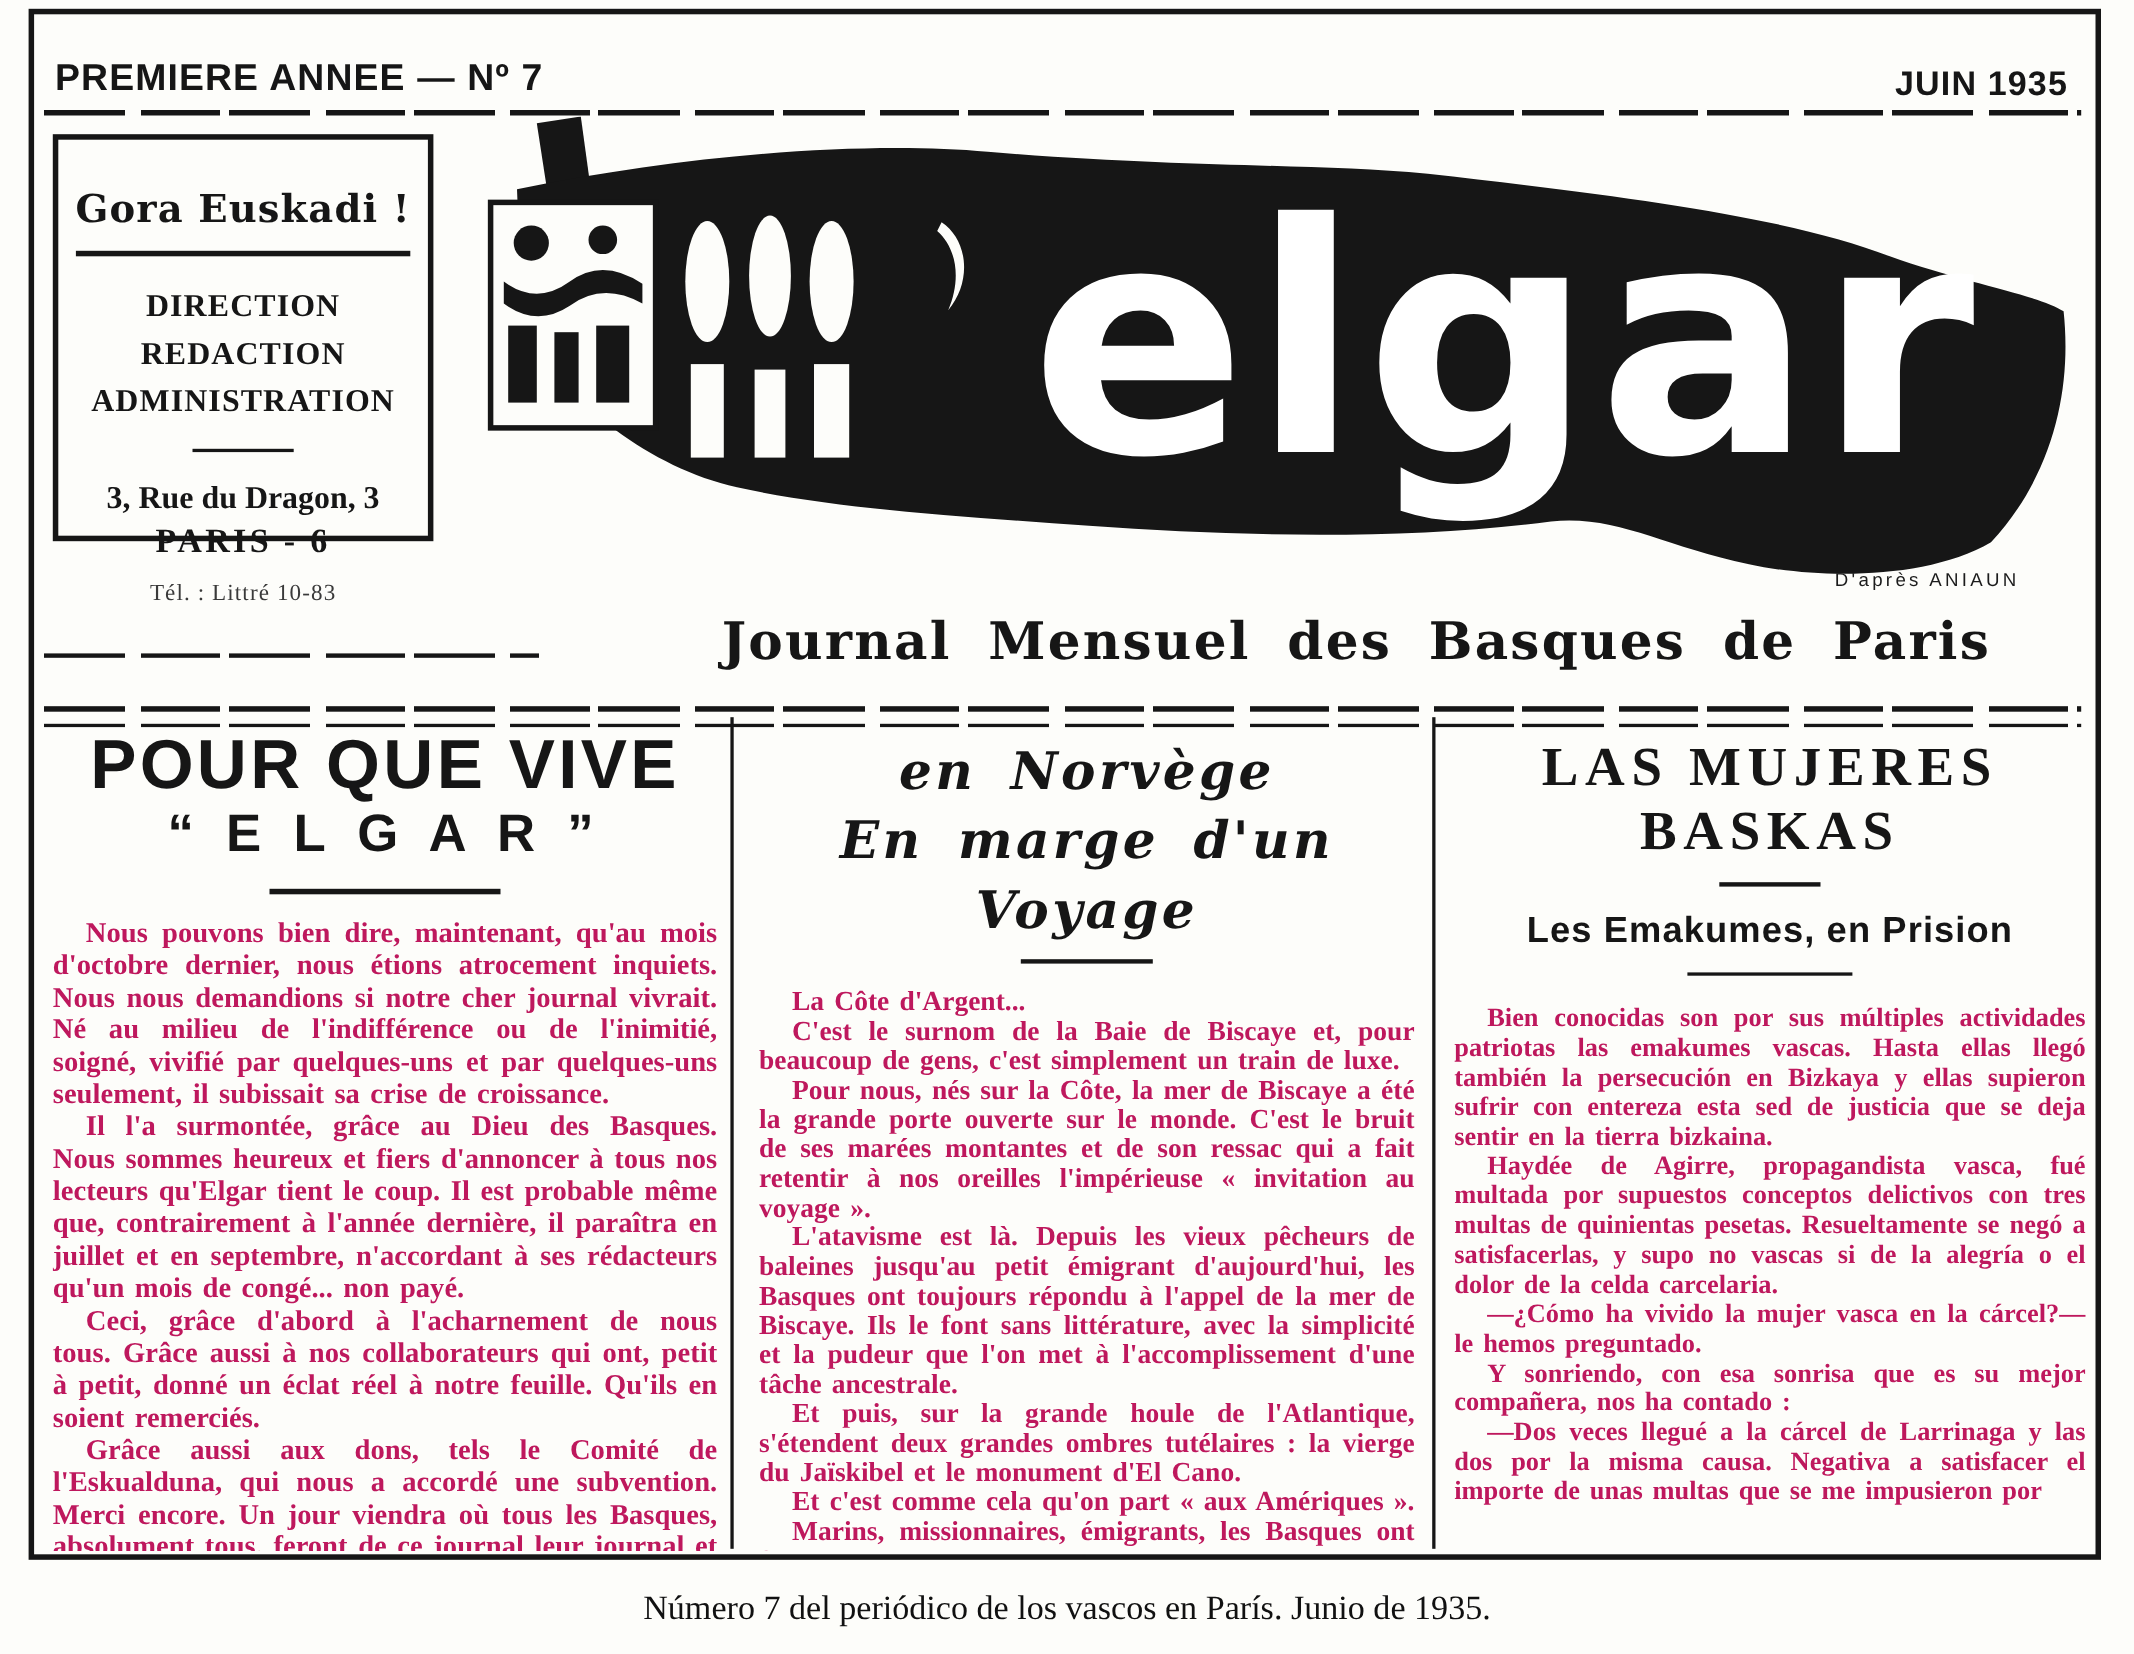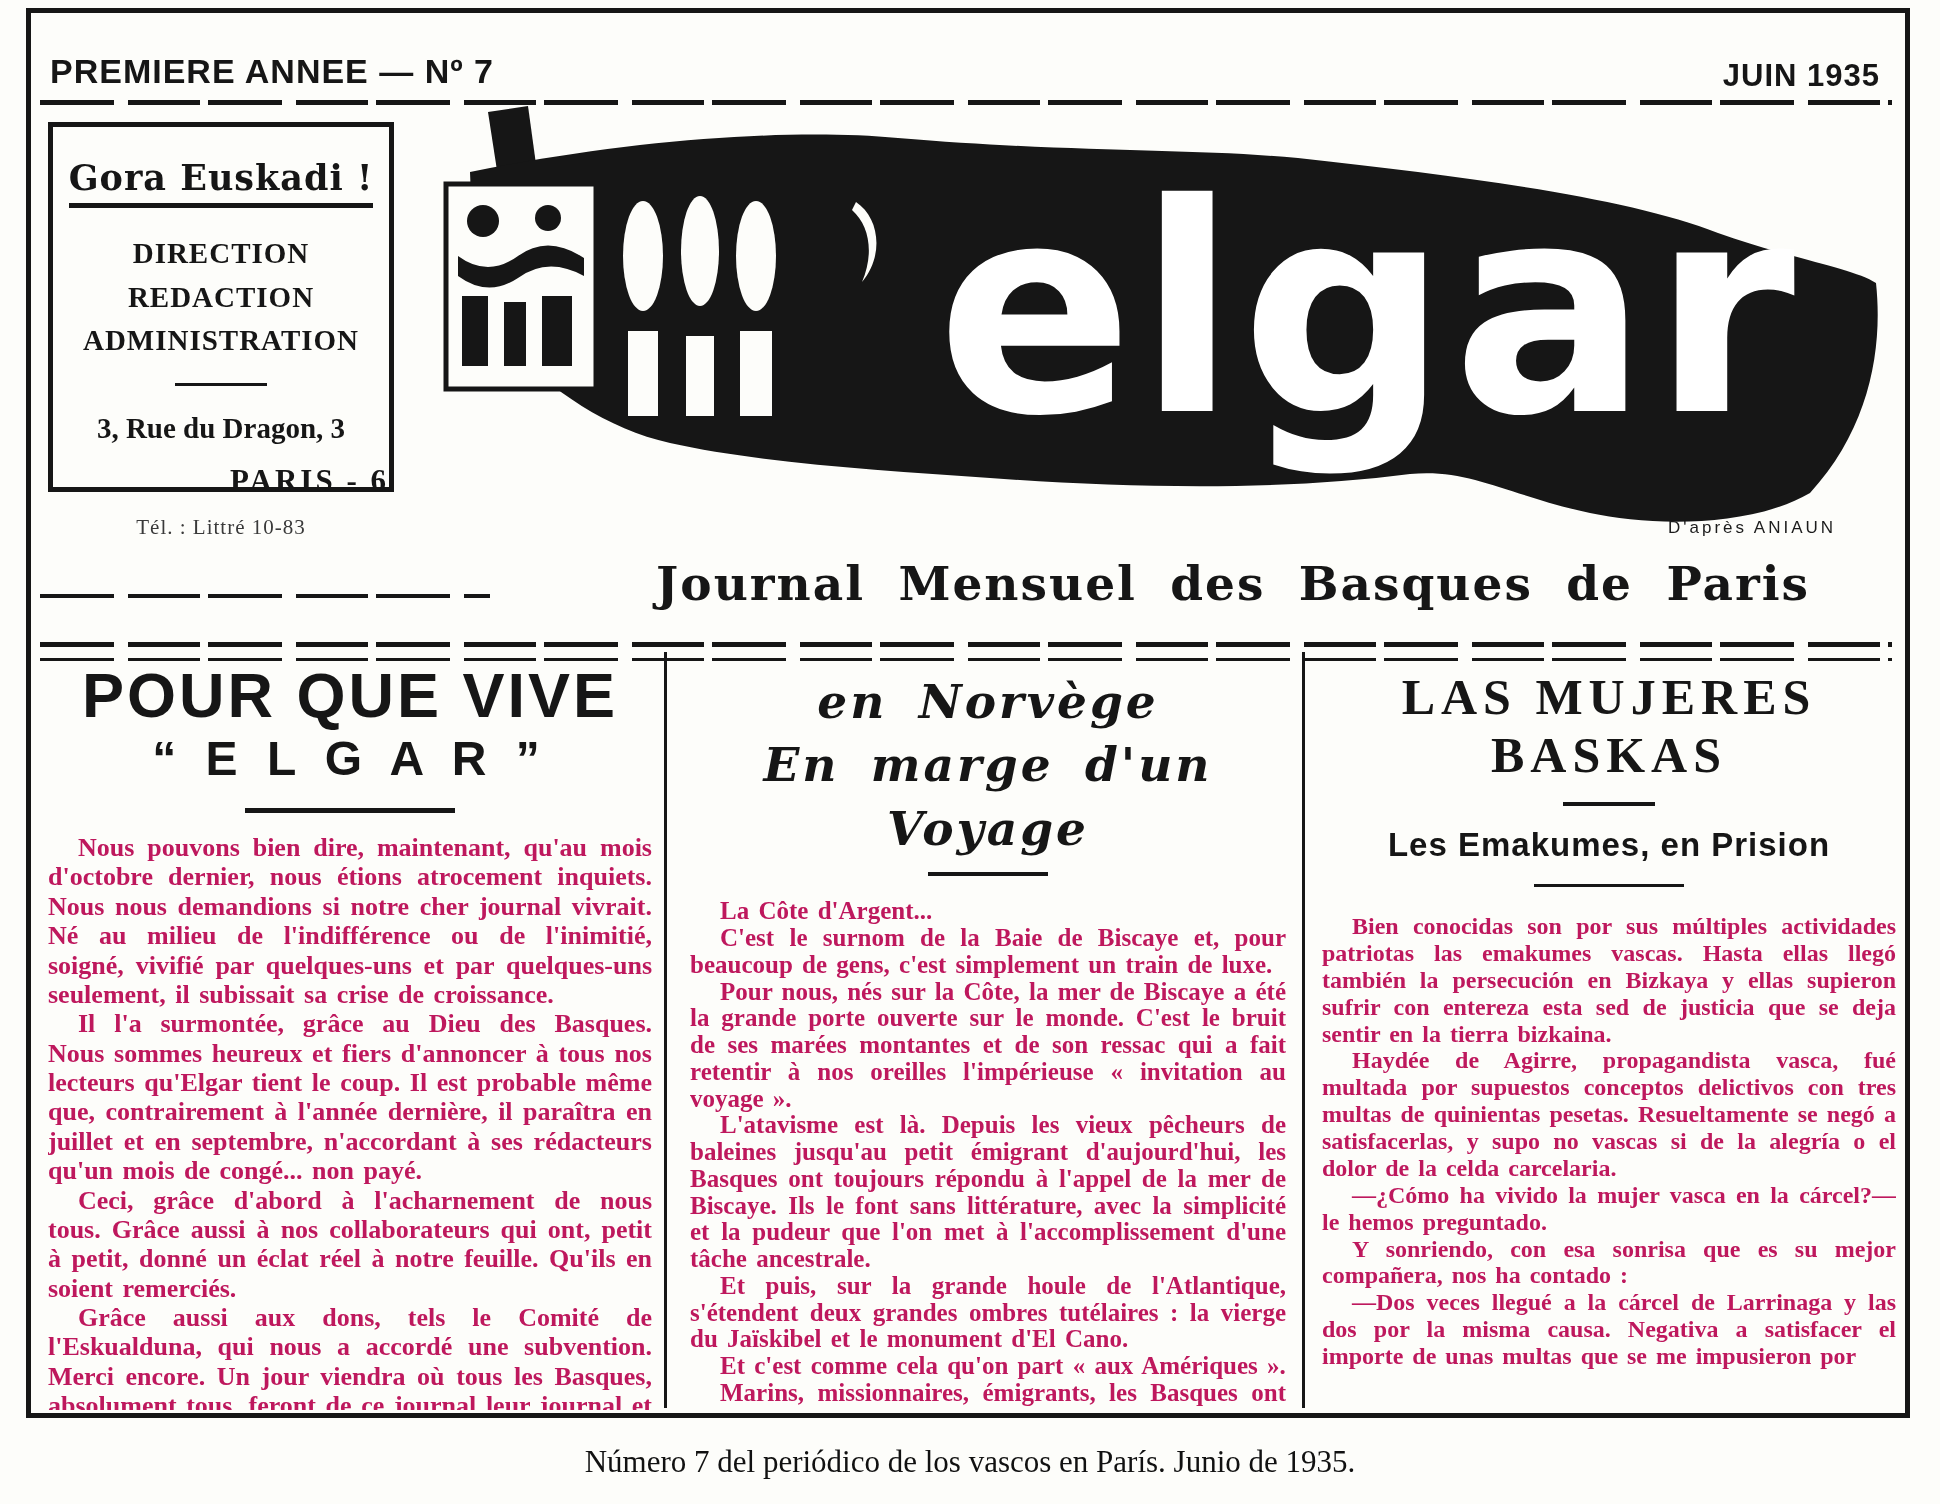--- a/index.html
+++ b/index.html
@@ -16,27 +16,27 @@
              font-weight:bold;font-size:31px;letter-spacing:1px;}
   .rule-dashed{background:repeating-linear-gradient(90deg,#161616 0 74px,rgba(0,0,0,0) 74px 88px,
                #161616 88px 160px,rgba(0,0,0,0) 160px 168px);}
   .rule-top{position:absolute;left:40px;top:100px;width:1852px;height:5px;}
   .rule-sub-left{position:absolute;left:40px;top:594px;width:450px;height:4px;}
   .rule-mid1{position:absolute;left:40px;top:642px;width:1852px;height:5px;}
   .rule-mid2{position:absolute;left:40px;top:658px;width:1852px;height:3px;}
 
   .addr-box{position:absolute;left:48px;top:122px;width:336px;height:360px;
             border:5px solid #161616;text-align:center;}
-  .slogan{display:inline-block;margin-top:30px;font-family:"DejaVu Serif",serif;
+  .slogan{display:inline-block;margin-top:43px;font-family:"DejaVu Serif",serif;
           font-weight:bold;font-size:35px;letter-spacing:1px;
-          border-bottom:5px solid #161616;padding-bottom:5px;}
+          border-bottom:5px solid #161616;padding-bottom:17px;}
   .dir-lines{margin-top:24px;font-size:29px;line-height:1.5;letter-spacing:1px;font-weight:600;}
   .mini-rule{width:92px;height:3px;background:#161616;margin:20px auto 0;}
   .addr1{margin-top:26px;font-size:29px;font-weight:bold;}
-  .addr2{margin-top:18px;font-size:31px;font-weight:bold;letter-spacing:3px;text-align:right;}
+  .addr2{margin-top:4px;font-size:31px;font-weight:bold;letter-spacing:3px;}
   .phone{margin-top:16px;font-size:21px;color:#3a3a3a;letter-spacing:1px;}
 
   .masthead-svg{position:absolute;left:428px;top:106px;width:1478px;height:436px;}
   .credit{position:absolute;left:1668px;top:518px;font-family:"Liberation Sans",sans-serif;
           font-size:17px;letter-spacing:3px;color:#1c1c1c;}
   .subtitle{position:absolute;left:520px;top:556px;width:1290px;text-align:right;
             font-family:"DejaVu Serif",serif;font-weight:bold;font-size:47px;
             letter-spacing:2px;word-spacing:15px;}
 
   .vdiv{position:absolute;top:652px;height:756px;width:3px;background:#161616;}

